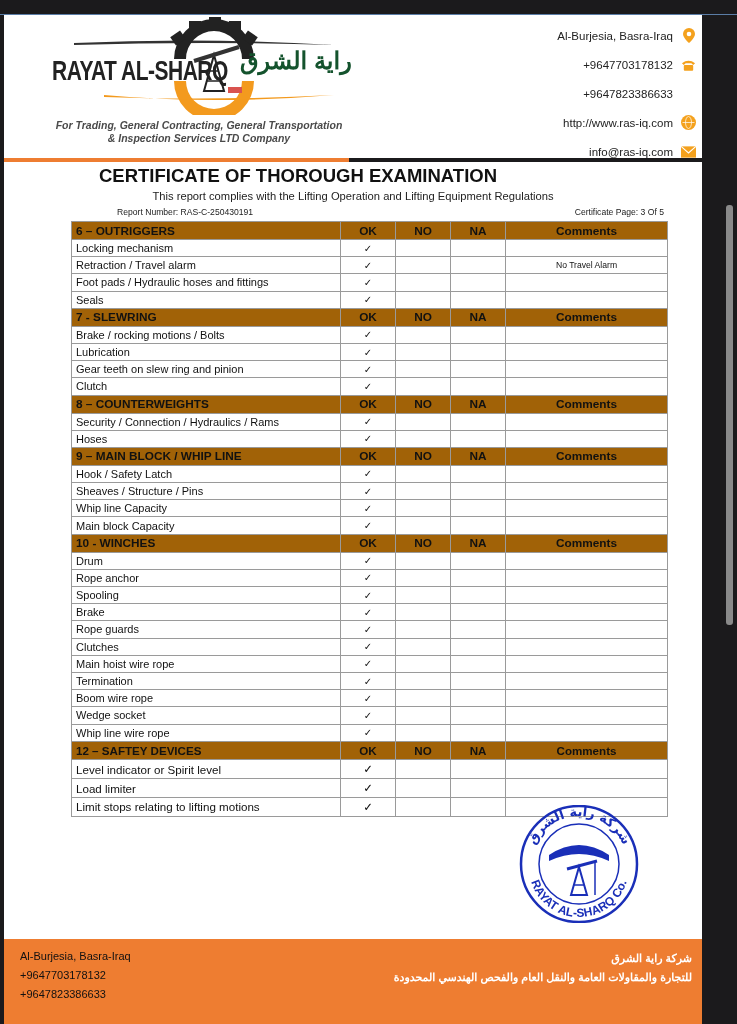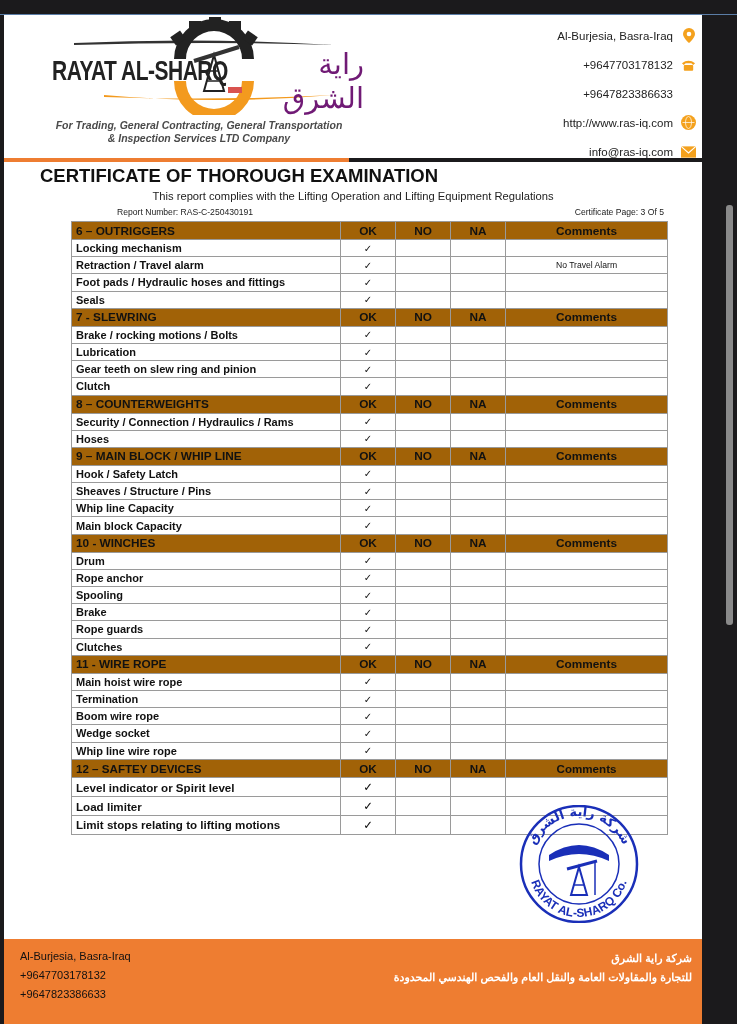--- a/index.html
+++ b/index.html
@@ -7,42 +7,42 @@
   .topbar { position:absolute; left:0; top:0; width:737px; height:14px; background:#1b1a1c; border-bottom:1px solid #5b7da6; }
   .page { position:absolute; left:4px; top:15px; width:698px; height:1009px; background:#ffffff; overflow:hidden; }
   .scroll-track { position:absolute; left:702px; top:15px; width:35px; height:1009px; background:#1b1a1c; }
   .scroll-thumb { position:absolute; left:726px; top:205px; width:7px; height:420px; background:#8a8a8a; border-radius:3px; }
   .header-sep-dark { position:absolute; left:0; top:143px; width:698px; height:4px; background:#1b1a1c; }
   .header-sep-orange { position:absolute; left:0; top:143px; width:345px; height:4px; background:#ee7d31; }
 
   
   .logo { position:absolute; left:40px; top:0; width:320px; height:100px; }
   .logo-text { position:absolute; left:8px; top:39px; font-family:"Liberation Sans", sans-serif; font-weight:bold; font-size:21px; letter-spacing:-0.5px; color:#222; transform:scaleY(1.35); transform-origin:left top; }
-  .logo-arabic { position:absolute; left:196px; top:32px; font-size:29px; font-weight:normal; color:#701a75; direction:rtl; }
+  .logo-arabic { position:absolute; left:196px; top:32px; font-size:24px; font-weight:bold; color:#14532d; direction:rtl; }
   .tagline { position:absolute; left:30px; top:104px; width:330px; text-align:center; font-size:10.5px; font-weight:bold; color:#4a4a4a; line-height:13px;font-style:italic; }
 
   
   .contacts { position:absolute; right:6px; top:6px; width:260px; }
   .contact-row { display:flex; justify-content:flex-end; align-items:center; height:29px; font-size:11.5px; color:#222; }
   .contact-row .txt { margin-right:8px; }
   .contact-row .ico { width:15px; height:15px; display:inline-flex; align-items:center; justify-content:center; }
   .contact-row .ico.empty { visibility:hidden; }
 
   
-  .title { position:absolute; left:0; width:588px; top:150px; text-align:left; font-size:18.5px; font-weight:bold; color:#111;padding-left:36px; }
+  .title { position:absolute; left:0; width:588px; top:150px; text-align:center; font-size:18.5px; font-weight:bold; color:#111; }
   .subtitle { position:absolute; left:0; width:698px; top:175px; text-align:center; font-size:11.2px; color:#222; }
   .report-no { position:absolute; left:65px; top:192px; font-size:8.6px; color:#222;padding-left:48px; }
   .cert-page { position:absolute; right:38px; top:192px; font-size:8.6px; color:#222; }
 
   
   table.check { position:absolute; left:67px; top:206px; width:596px; border-collapse:collapse; table-layout:fixed; }
   table.check td { border:1px solid #9a9a9a; height:16.2px; padding:0 4px; font-size:11px; color:#111; overflow:hidden; white-space:nowrap; }
   table.check tr.section td { background:#a16207; font-weight:bold; font-size:11.8px; color:#111; height:17px; }
   table.check tr.section td.c { text-align:center; }
-  table.check td.item { font-weight:bold; }
+  table.check td.item { font-weight:normal; }
   table.check td.ok { text-align:center; font-size:10px; }
   table.check td.cm { text-align:center; font-size:8.6px; font-weight:normal; }
   table.check tr.tall td { height:17.8px; font-size:11.6px; }
   col.c1 { width:269px; } col.c2 { width:55px; } col.c3 { width:55px; } col.c4 { width:55px; } col.c5 { width:162px; }
 
   
   .stamp { position:absolute; left:511px; top:790px; width:128px; height:118px; }
 
   
   .footer { position:absolute; left:0; top:924px; width:698px; height:85px; background:#ee7d31; }
@@ -315,27 +315,20 @@
           <td class="ok"></td>
           <td class="ok"></td>
           <td class="cm"></td>
         </tr>
         <tr class="">
           <td class="item">Clutches</td>
           <td class="ok"><span>✓</span></td>
           <td class="ok"></td>
           <td class="ok"></td>
           <td class="cm"></td>
-        </tr>
-        <tr class="section">
-          <td>11 - WIRE ROPE</td>
-          <td class="c">OK</td>
-          <td class="c">NO</td>
-          <td class="c">NA</td>
-          <td class="c">Comments</td>
         </tr>
         <tr class="">
           <td class="item">Main hoist wire rope</td>
           <td class="ok"><span>✓</span></td>
           <td class="ok"></td>
           <td class="ok"></td>
           <td class="cm"></td>
         </tr>
         <tr class="">
           <td class="item">Termination</td>

